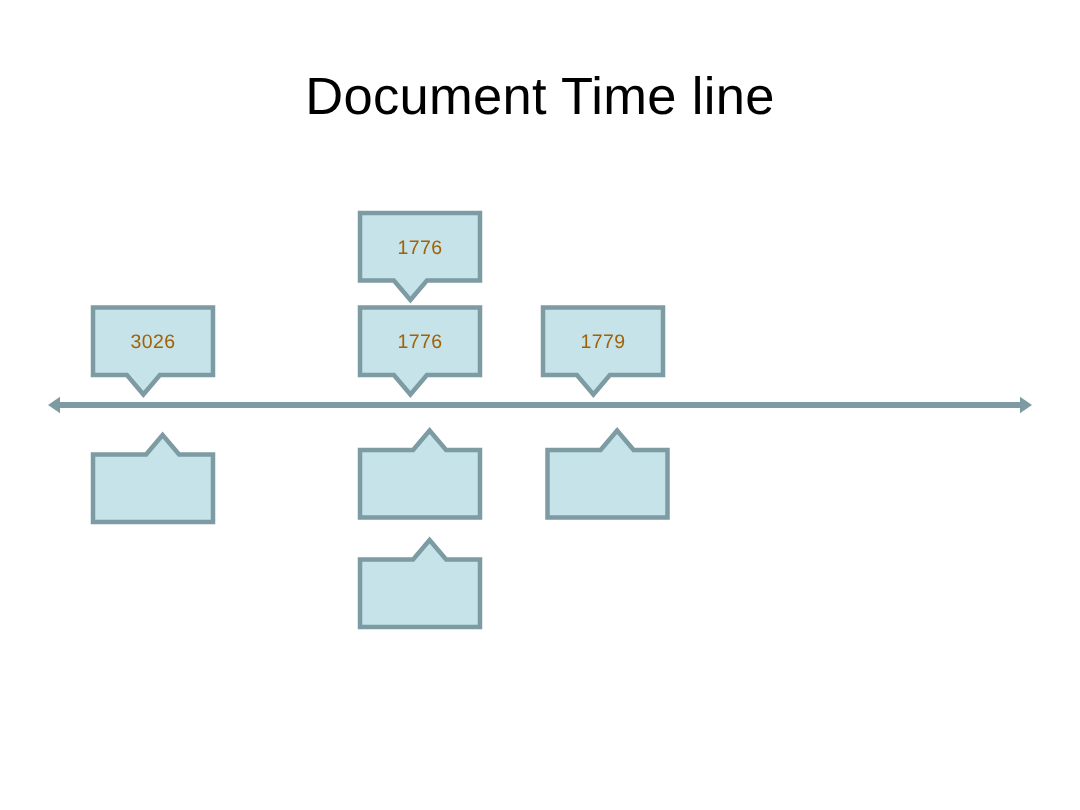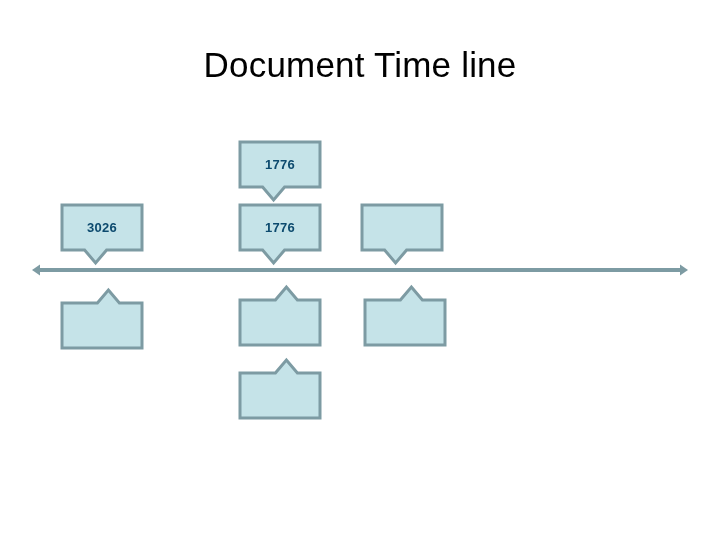--- a/index.html
+++ b/index.html
@@ -46,22 +46,22 @@
     position: absolute;
     left: 0;
     top: 0;
     width: 100%;
     height: 100%;
     display: flex;
     align-items: center;
     justify-content: center;
     font-family: "Liberation Sans", sans-serif;
     font-size: 13px;
-    font-weight: bold;
-    color: #0c4a6e;
+    font-weight: normal;
+    color: #a16207;
     pointer-events: none;
     letter-spacing: 0.3px;
   }
 </style>
 </head>
 <body>
 
 <div id="slide">
 
   <div id="slide-title">Document Time line</div>
@@ -90,20 +90,21 @@
       <div class="callout" style="left: 237px; top: 202px; width: 86px; height: 64px;">
         <svg width="86" height="64" viewBox="0 0 86 64">
           <path d="M3,3 L83,3 L83,48 L47.6,48 L36.6,61 L25.6,48 L3,48 Z" fill="#c5e3e8" stroke="#7d9ba3" stroke-width="3" stroke-linejoin="miter"></path>
         </svg>
         <div class="callout-label" style="top: 3px; left: 3px; width: 80px; height: 45px;">1776</div>
       </div>
       <div class="callout" style="left: 359px; top: 202px; width: 86px; height: 64px;">
         <svg width="86" height="64" viewBox="0 0 86 64">
           <path d="M3,3 L83,3 L83,48 L47.6,48 L36.6,61 L25.6,48 L3,48 Z" fill="#c5e3e8" stroke="#7d9ba3" stroke-width="3" stroke-linejoin="miter"></path>
         </svg>
+        <div class="callout-label" style="top: 3px; left: 3px; width: 80px; height: 45px;">1779</div>
       </div>
       <div class="callout" style="left: 59px; top: 287px; width: 86px; height: 64px;">
         <svg width="86" height="64" viewBox="0 0 86 64">
           <path d="M3,16 L38.4,16 L49.4,3 L60.4,16 L83,16 L83,61 L3,61 Z" fill="#c5e3e8" stroke="#7d9ba3" stroke-width="3" stroke-linejoin="miter"></path>
         </svg>
       </div>
       <div class="callout" style="left: 237px; top: 284px; width: 86px; height: 64px;">
         <svg width="86" height="64" viewBox="0 0 86 64">
           <path d="M3,16 L38.4,16 L49.4,3 L60.4,16 L83,16 L83,61 L3,61 Z" fill="#c5e3e8" stroke="#7d9ba3" stroke-width="3" stroke-linejoin="miter"></path>
         </svg>

